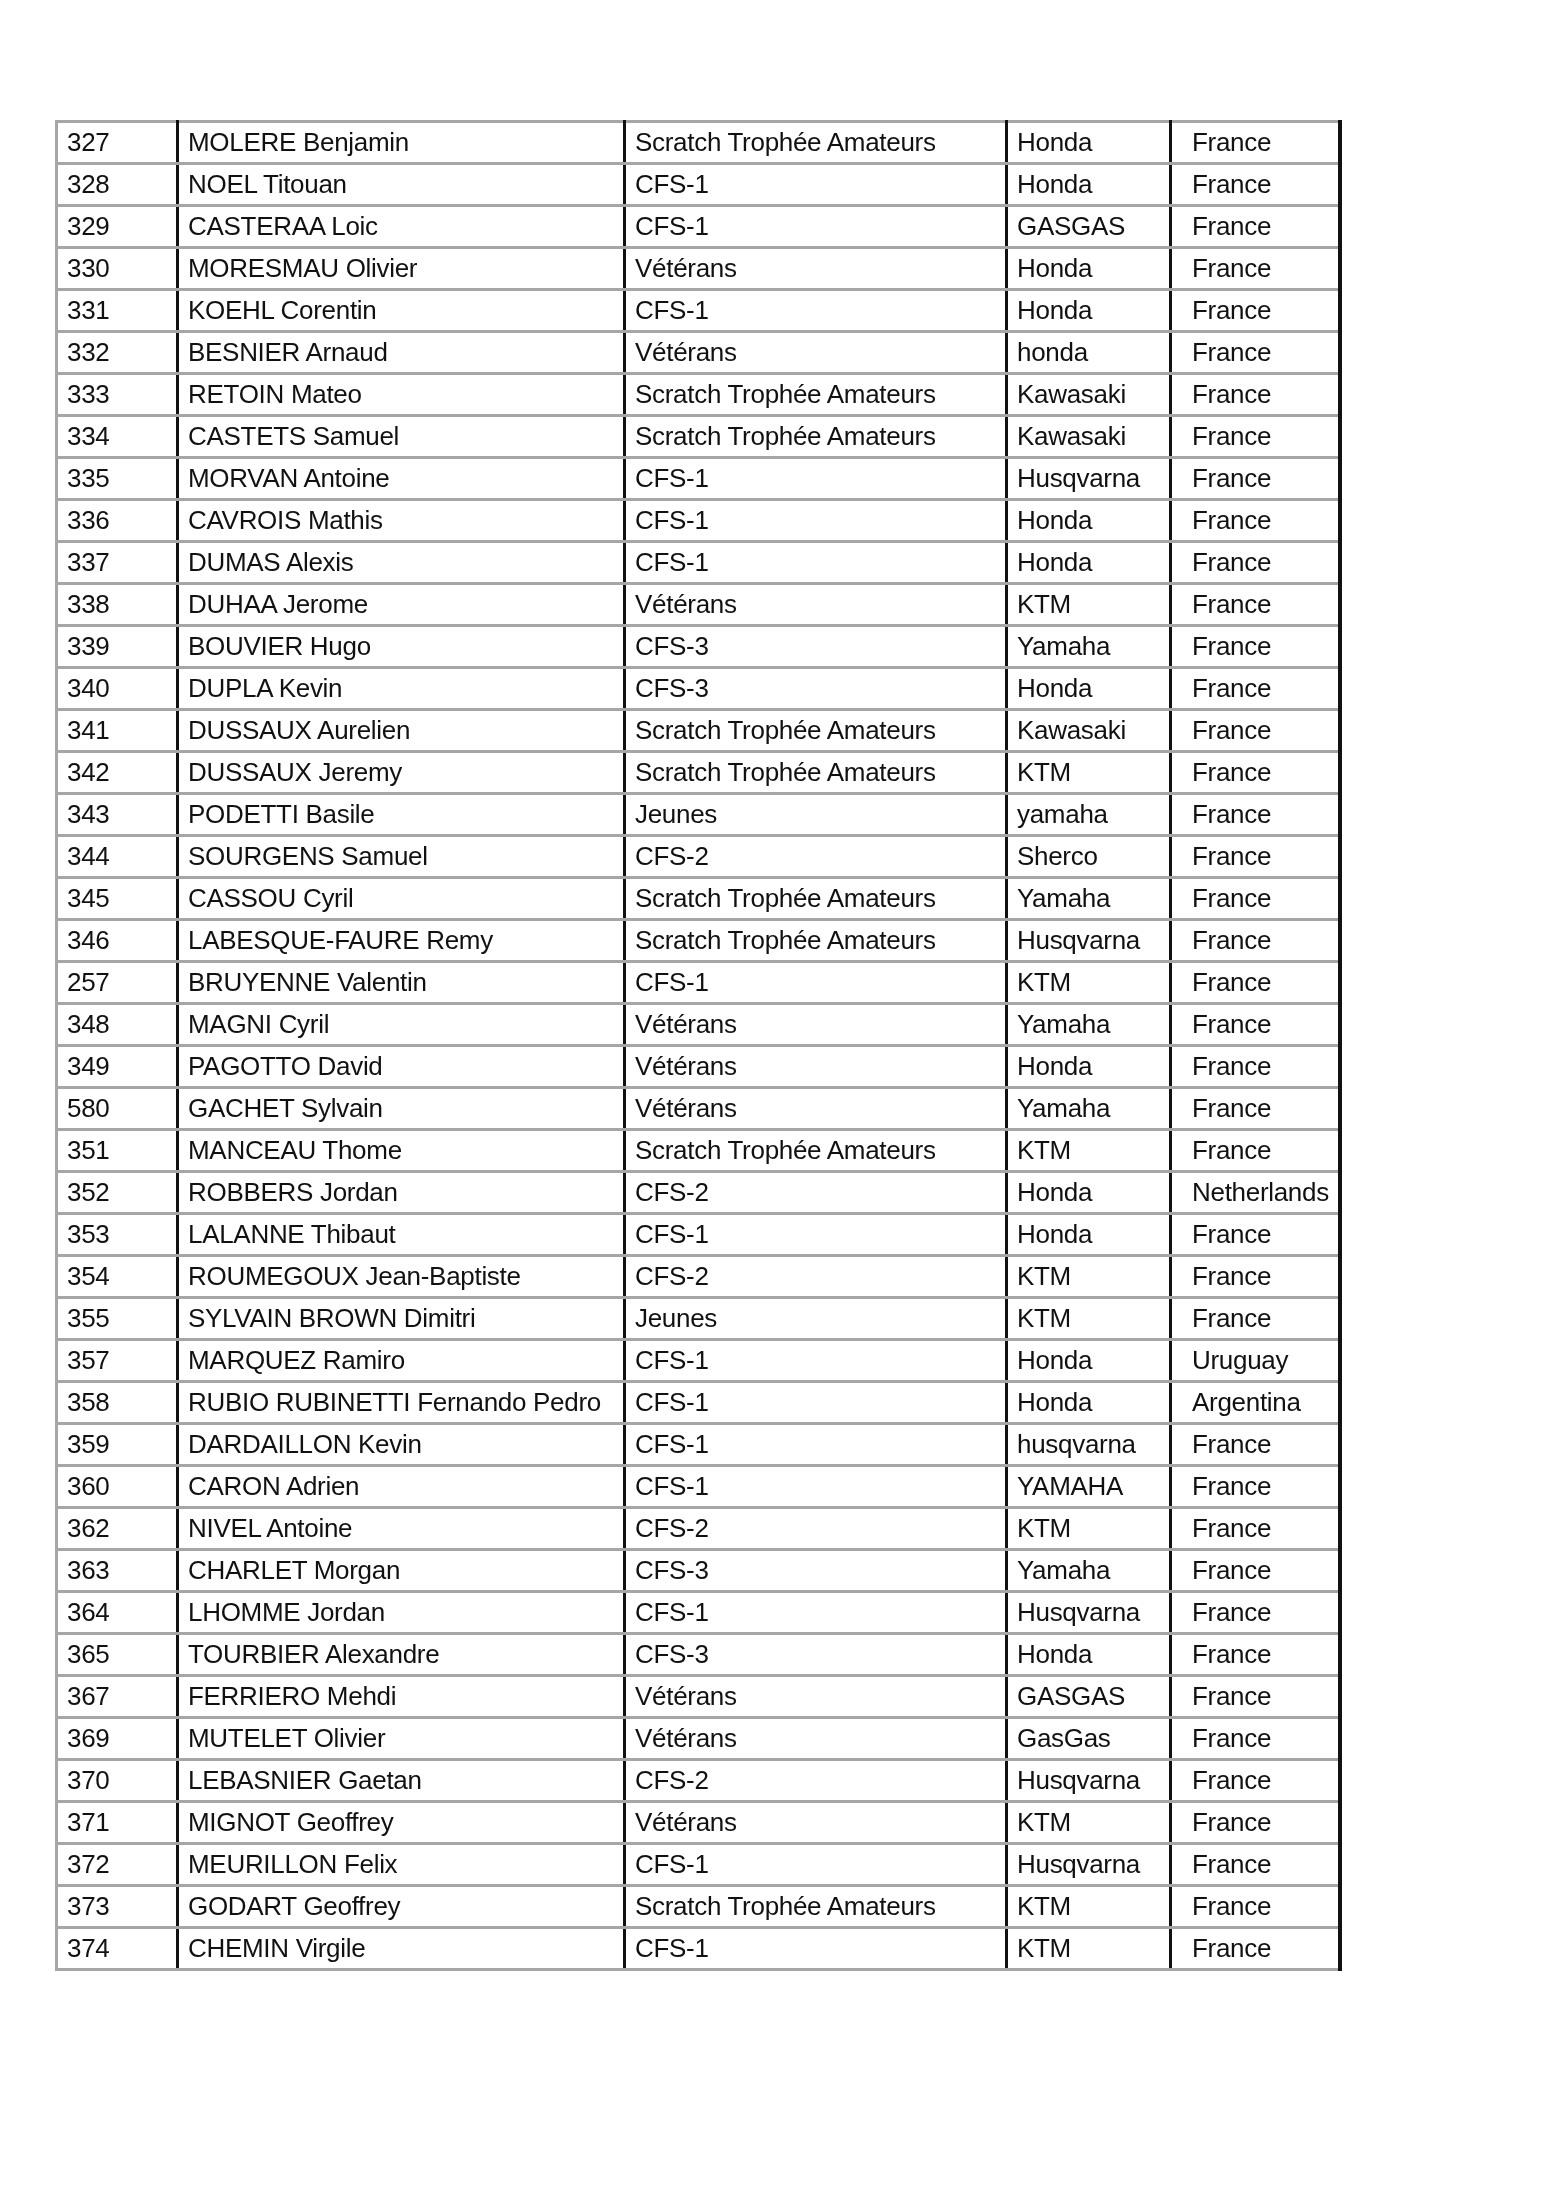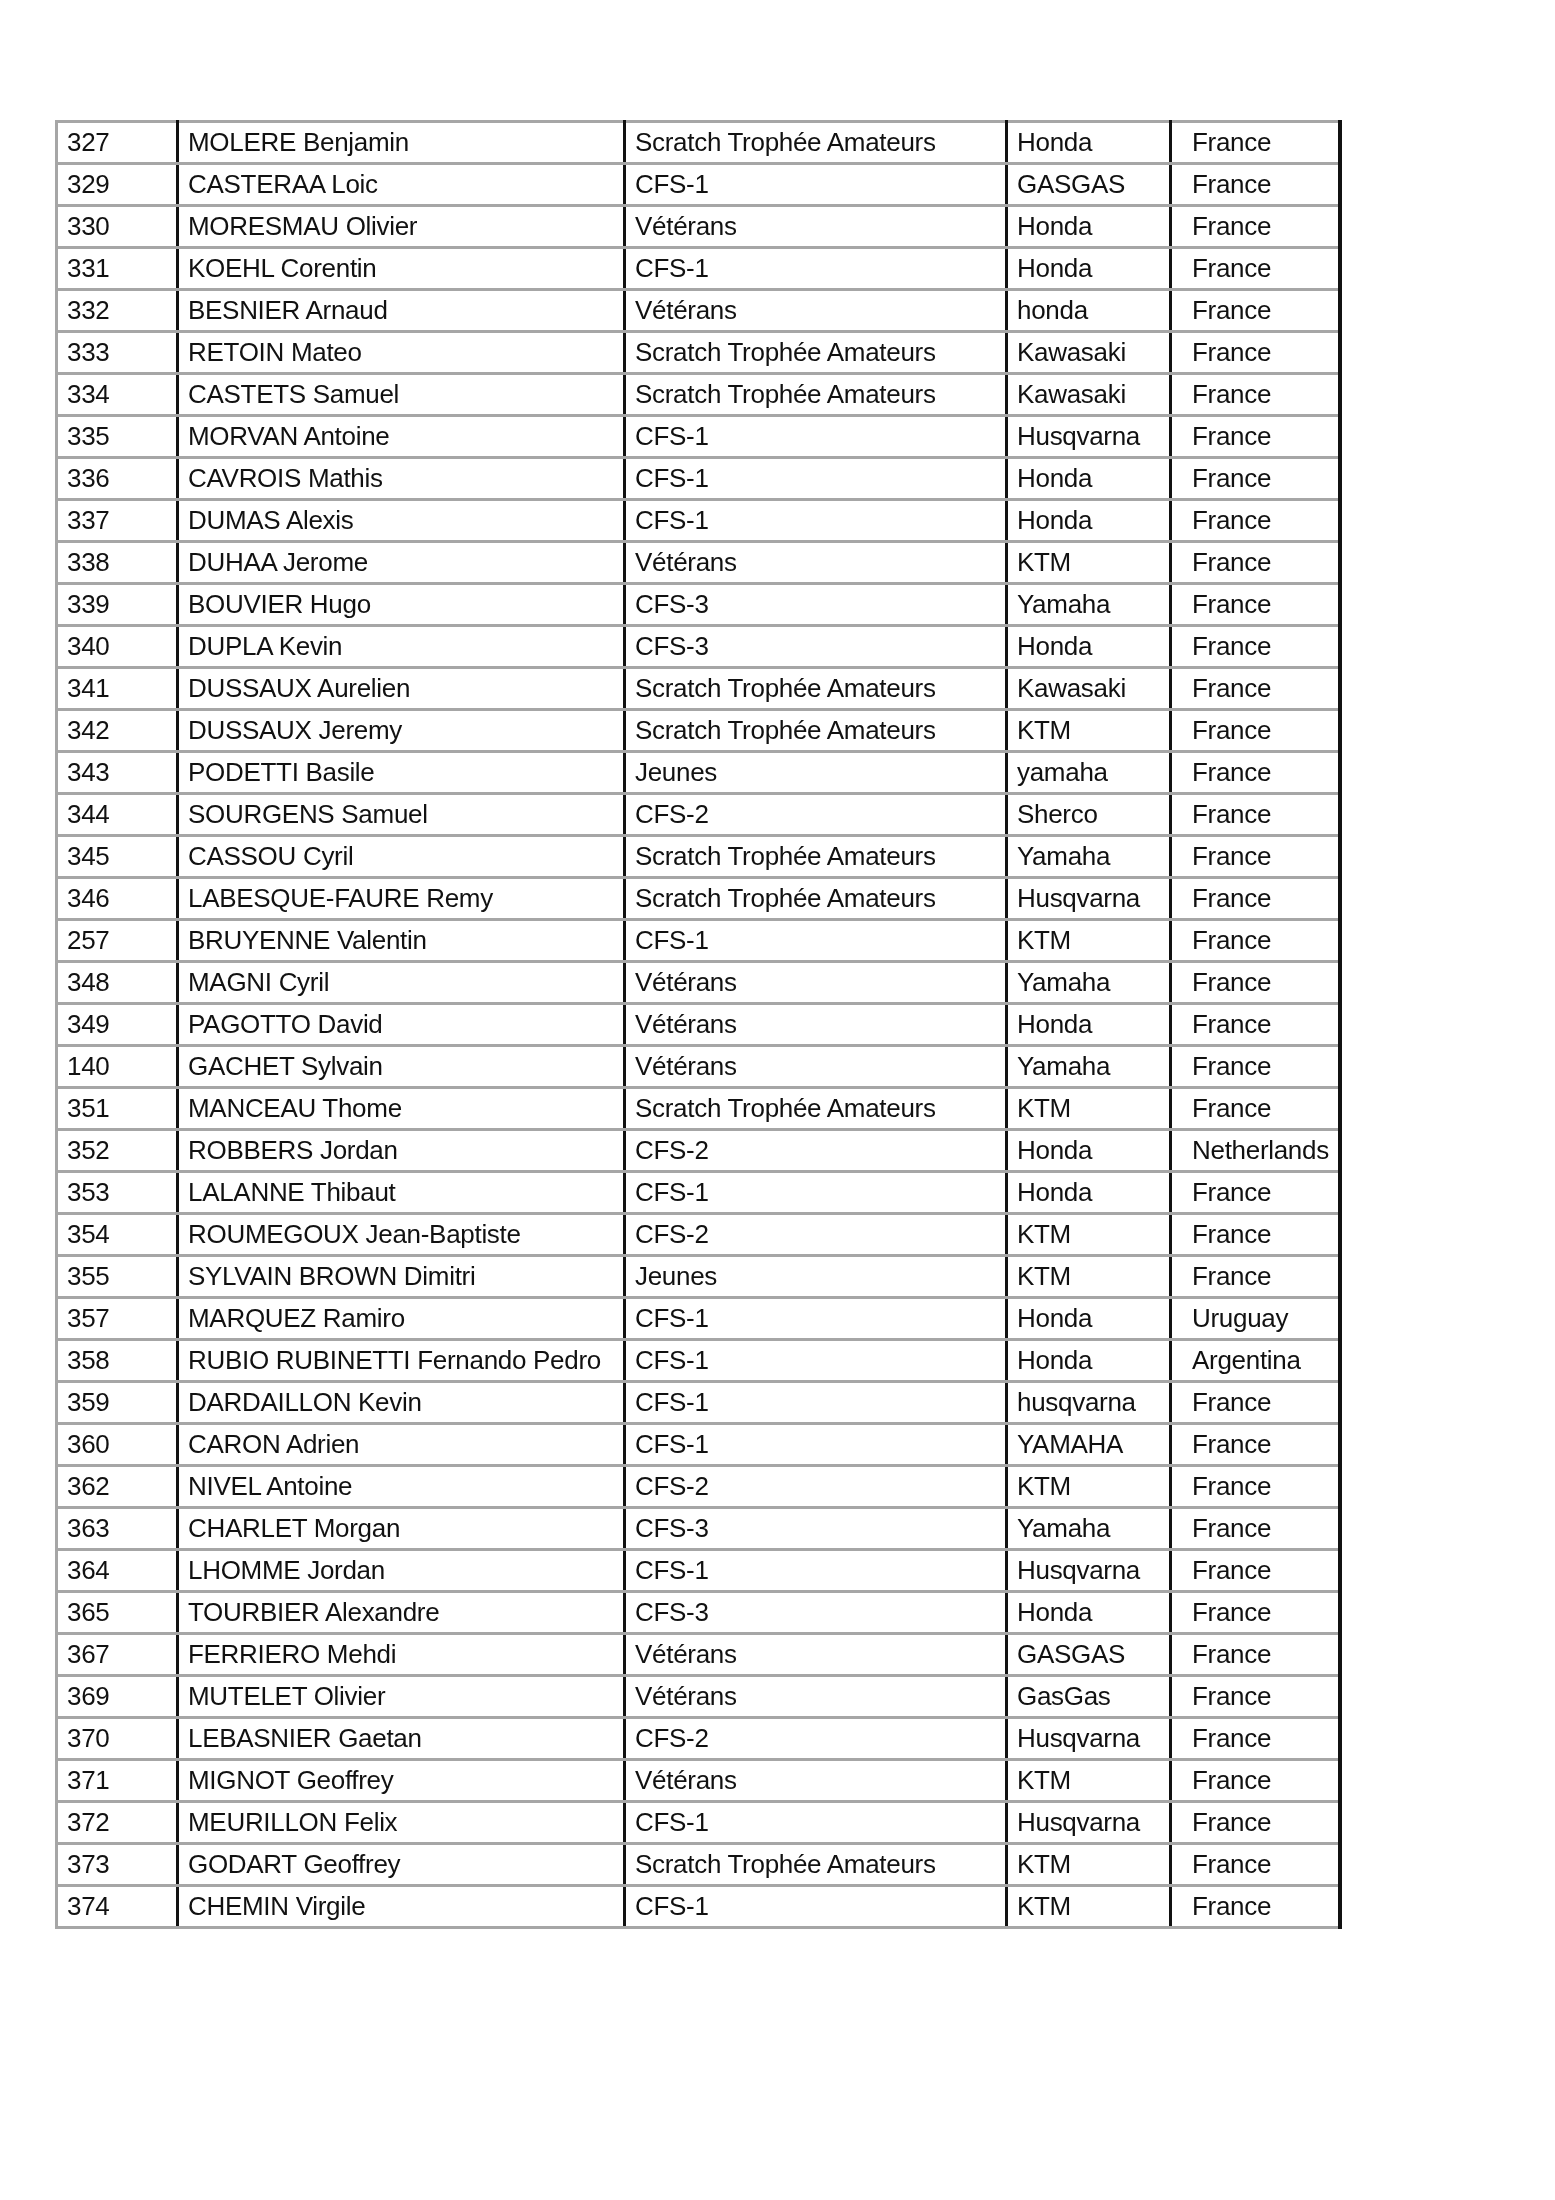--- a/index.html
+++ b/index.html
@@ -41,20 +41,27 @@
     </colgroup>
     <tbody id="rows">
         <tr>
           <td class="num">327</td>
           <td class="name">MOLERE Benjamin</td>
           <td class="cat">Scratch Trophée Amateurs</td>
           <td class="brand">Honda</td>
           <td class="country">France</td>
         </tr>
         <tr>
+          <td class="num">328</td>
+          <td class="name">NOEL Titouan</td>
+          <td class="cat">CFS-1</td>
+          <td class="brand">Honda</td>
+          <td class="country">France</td>
+        </tr>
+        <tr>
           <td class="num">329</td>
           <td class="name">CASTERAA Loic</td>
           <td class="cat">CFS-1</td>
           <td class="brand">GASGAS</td>
           <td class="country">France</td>
         </tr>
         <tr>
           <td class="num">330</td>
           <td class="name">MORESMAU Olivier</td>
           <td class="cat">Vétérans</td>
@@ -188,21 +195,21 @@
           <td class="country">France</td>
         </tr>
         <tr>
           <td class="num">349</td>
           <td class="name">PAGOTTO David</td>
           <td class="cat">Vétérans</td>
           <td class="brand">Honda</td>
           <td class="country">France</td>
         </tr>
         <tr>
-          <td class="num">140</td>
+          <td class="num">580</td>
           <td class="name">GACHET Sylvain</td>
           <td class="cat">Vétérans</td>
           <td class="brand">Yamaha</td>
           <td class="country">France</td>
         </tr>
         <tr>
           <td class="num">351</td>
           <td class="name">MANCEAU Thome</td>
           <td class="cat">Scratch Trophée Amateurs</td>
           <td class="brand">KTM</td>

